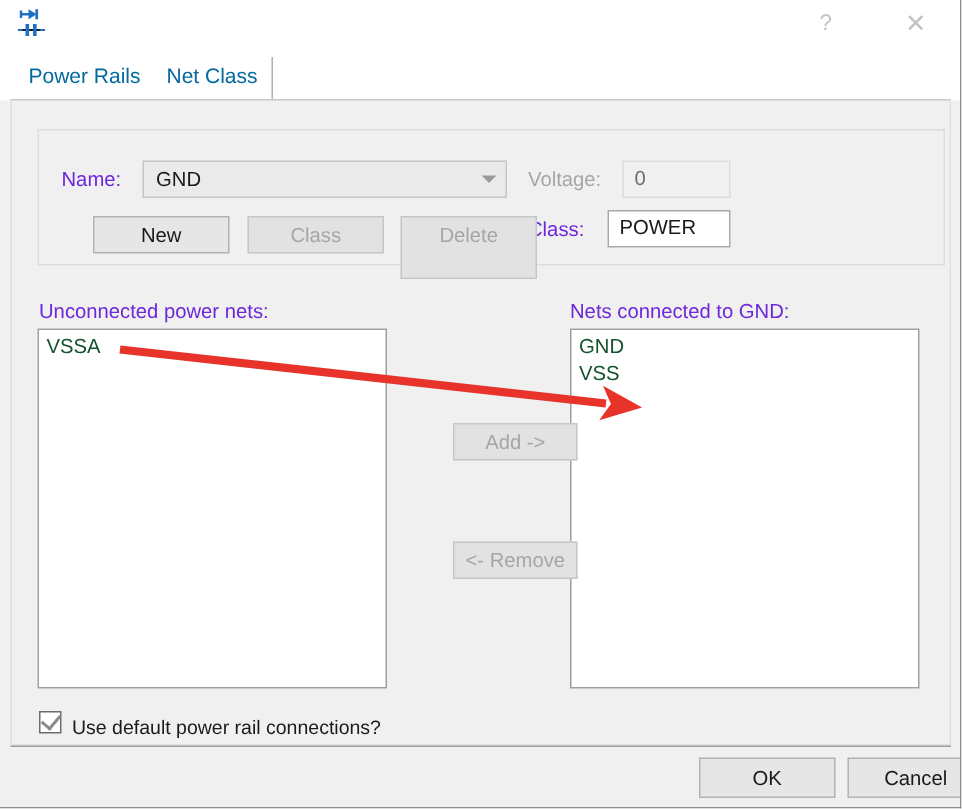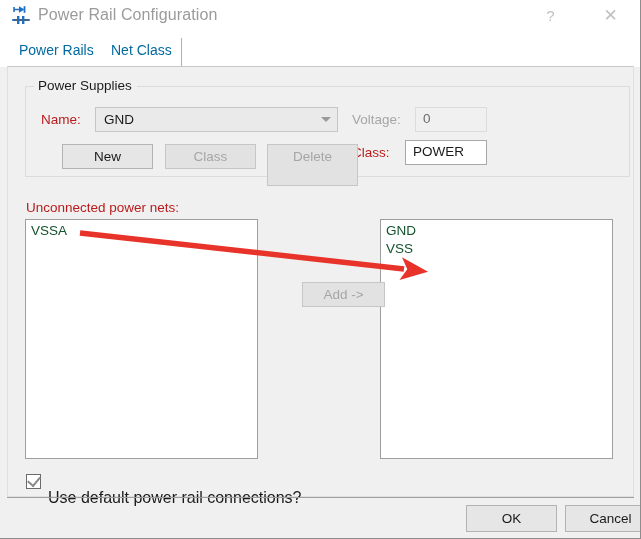--- a/index.html
+++ b/index.html
@@ -105,21 +105,21 @@
     padding: 0 5px 0 4px;
     font-size: 13.5px;
     color: #1a1a1a;
     white-space: nowrap;
   }
 
   
   .lbl {
     position: absolute;
     font-size: 13.5px;
-    color: #b91c1c;
+    color: #6d28d9;
     white-space: nowrap;
   }
   .lbl.disabled { color: #a6a6a6; }
 
   .lbl-name    { left: 41px;  top: 112px; }
   .lbl-voltage { left: 352px; top: 112px; }
   .lbl-class   { left: 352px; top: 145px; }
   .lbl-left-list  { left: 26px;  top: 200px; }
   .lbl-right-list { left: 380px; top: 200px; }
 
@@ -236,22 +236,22 @@
   .checkbox .tick {
     position: absolute;
     left: 3px; top: -1px;
     width: 6px; height: 10px;
     border-right: 2px solid #8a8a8a;
     border-bottom: 2px solid #8a8a8a;
     transform: rotate(40deg);
   }
   .check-label {
     position: absolute;
-    left: 22px; top: 16px;
-    font-size: 16px;
+    left: 22px; top: 4px;
+    font-size: 13px;
     color: #1a1a1a;
     white-space: nowrap;
   }
 
   
   .footer-sep {
     position: absolute;
     left: 7px; top: 497px;
     width: 627px; height: 0;
     border-top: 1px solid #9d9d9d;
@@ -275,34 +275,32 @@
       <svg width="22" height="22" viewBox="0 0 22 22">
         <path d="M4 7 L4 2 M4 4.5 L10 4.5" stroke="#1f6fc4" stroke-width="1.6" fill="none"></path>
         <path d="M9 1.2 L9 7.8 L14.5 4.5 Z" fill="#1f6fc4"></path>
         <path d="M14.5 1.2 L14.5 7.8" stroke="#1f6fc4" stroke-width="1.8"></path>
         <path d="M3 15 L19 15" stroke="#1a1a1a" stroke-width="1.4"></path>
         <rect x="7" y="11" width="2.4" height="8" fill="#1f6fc4"></rect>
         <rect x="12" y="11" width="2.4" height="8" fill="#1f6fc4"></rect>
         <path d="M2 15 L5 15 M16.5 15 L20 15" stroke="#1f6fc4" stroke-width="1.4"></path>
       </svg>
     </span>
-    <span class="title-text">Power Rail Configuration</span>
     <span class="title-btn help">?</span>
     <span class="title-btn close">✕</span>
   </div>
 
   <div class="tabstrip">
     <div class="tab t1">Power Rails</div>
     <div class="tab t2">Net Class</div>
   </div>
 
   <div class="tabpage"></div>
 
   <div class="groupbox"></div>
-  <div class="group-legend">Power Supplies</div>
 
   <div class="lbl lbl-name">Name:</div>
   <div class="combo">
     <span class="combo-text">GND</span>
     <span class="combo-arrow"></span>
   </div>
 
   <div class="lbl lbl-voltage disabled">Voltage:</div>
   <div class="field readonly field-voltage">0</div>
 
@@ -311,26 +309,28 @@
 
   <div class="btn enabled btn-new">New</div>
   <div class="btn disabled btn-rename">Class</div>
   <div class="btn disabled btn-delete">Delete</div>
 
   <div class="lbl lbl-left-list">Unconnected power nets:</div>
   <div class="listbox left">
     <div class="list-item">VSSA</div>
   </div>
 
+  <div class="lbl lbl-right-list">Nets connected to GND:</div>
   <div class="listbox right">
     <div class="list-item">GND</div>
     <div class="list-item">VSS</div>
   </div>
 
   <div class="btn disabled btn-add">Add -&gt;</div>
+  <div class="btn disabled btn-remove">&lt;- Remove</div>
 
   <div class="checkrow">
     <span class="checkbox">
       <span class="tick"></span>
     </span>
     <span class="check-label">Use default power rail connections?</span>
   </div>
 
   <div class="footer-sep"></div>
   <div class="btn enabled btn-ok">OK</div>

